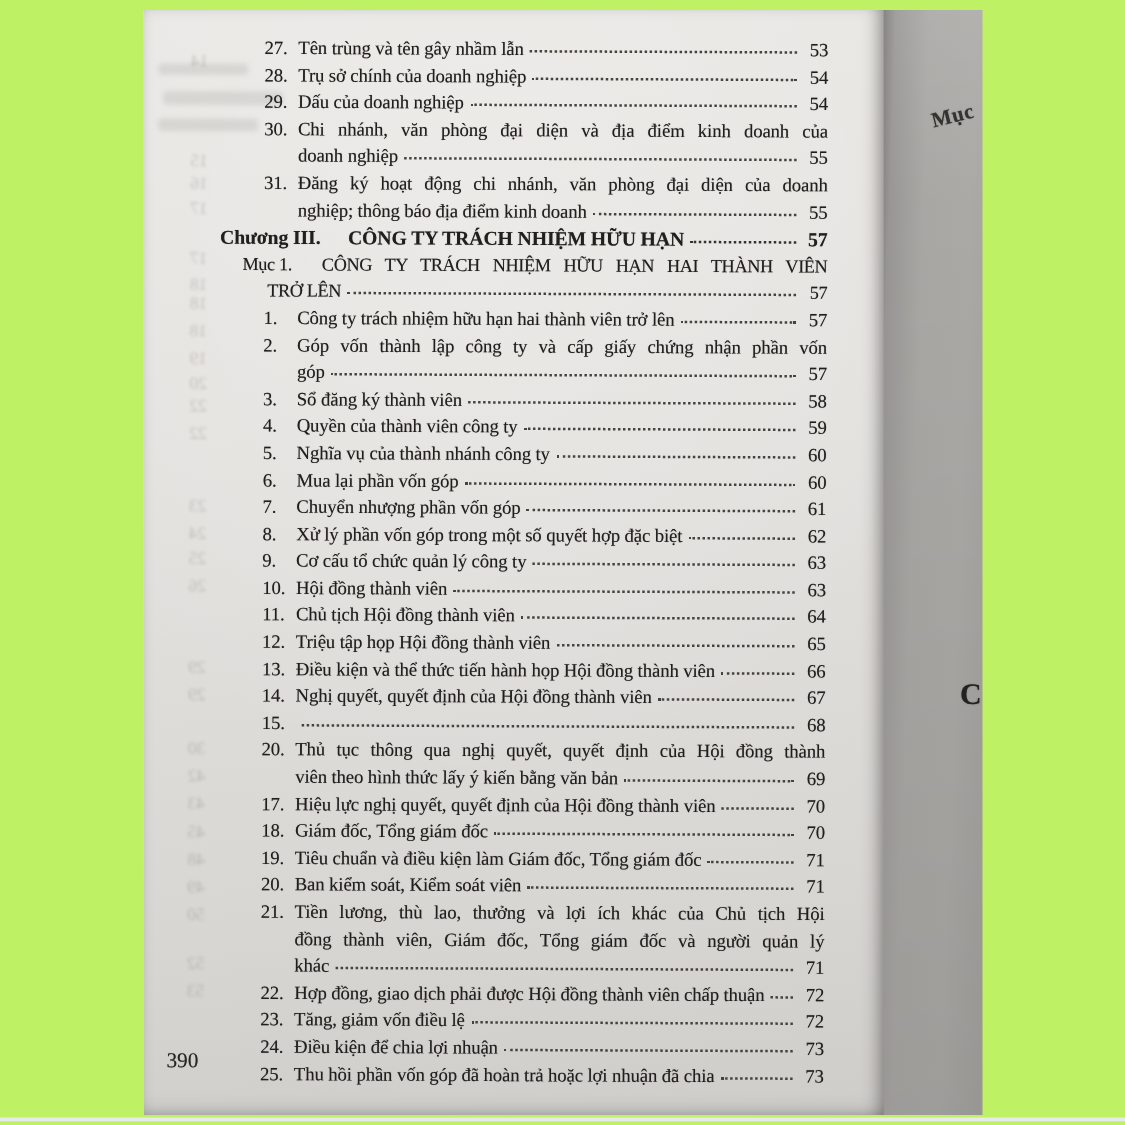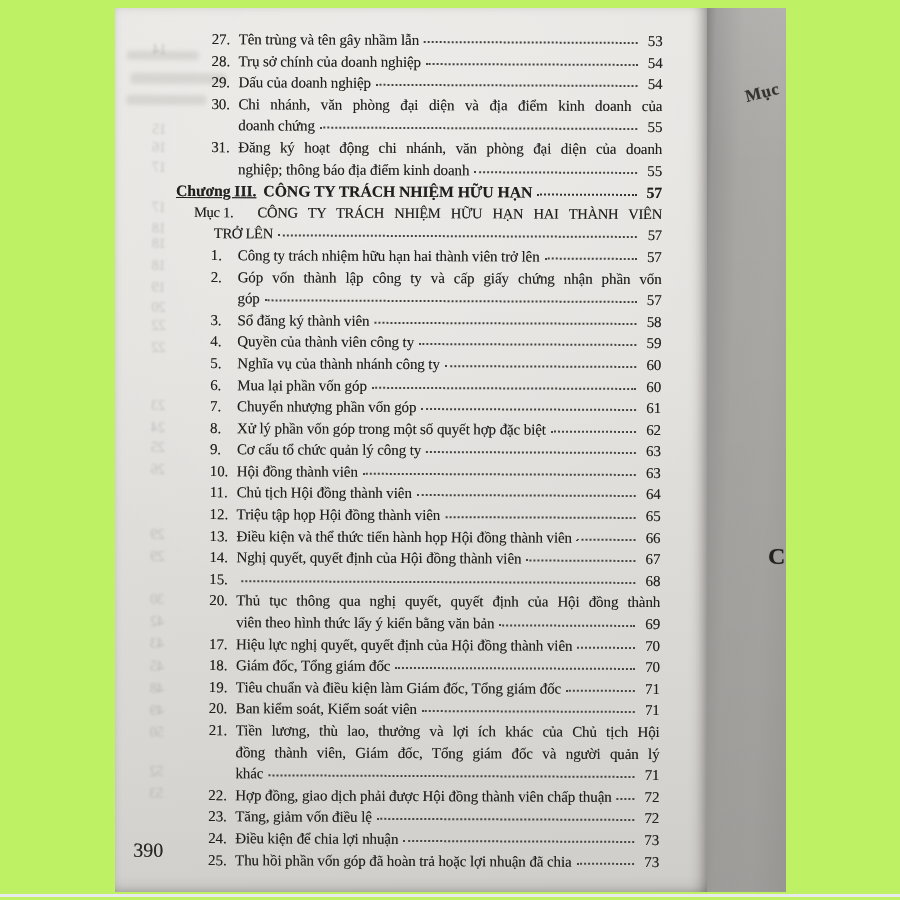--- a/index.html
+++ b/index.html
@@ -30,32 +30,32 @@
     text-shadow:0 0 1px rgba(40,38,35,0.5);}
 
   
   .toc{position:absolute;left:0;top:22px;width:592px;color:#201f1d;font-size:15px;
     letter-spacing:-0.1px;text-shadow:0 0 0.6px rgba(45,42,38,0.55);}
   .line{display:flex;align-items:baseline;line-height:21.6px;padding-right:46px;overflow:hidden;}
   .entry.item .line{padding-left:122px;}
   .entry.item .line.first{padding-left:95px;}
   .entry.item .num{flex:none;width:27px;white-space:nowrap;}
   .entry.chapter .line.first{padding-left:60px;font-weight:bold;font-size:15.8px;}
-  .entry.chapter .num{flex:none;margin-right:7px;white-space:nowrap;text-decoration:underline;}
+  .entry.chapter .num{flex:none;margin-right:22px;white-space:nowrap;}
   .entry.section .line{padding-left:98px;font-size:14.6px;letter-spacing:-0.3px;}
   .entry.section .line.first{padding-left:78px;}
   .entry.section .num{flex:none;margin-right:24px;white-space:nowrap;}
   .text{white-space:nowrap;}
   .text.fill{flex:1;white-space:normal;text-align:justify;text-align-last:justify;}
   .dots{flex:1;min-width:8px;border-bottom:2.2px dotted #45433f;margin:0 3px 0 5px;
     transform:translateY(-2px);}
   .entry.chapter .dots{border-bottom:2.6px dotted #343230;}
   .pagenum{flex:none;min-width:22px;text-align:right;white-space:nowrap;}
 
-  .footer-num{position:absolute;left:20px;top:832px;font-size:20px;color:#26251f;
+  .footer-num{position:absolute;left:20px;top:832px;font-size:17px;color:#26251f;
     text-shadow:0 0 0.6px rgba(45,42,38,0.5);}
 
   
   .ghost{position:absolute;left:16px;width:34px;font-size:14px;color:#6e6c68;opacity:0.30;
     transform:scaleX(-1);filter:blur(1.1px);}
   .smudge{position:absolute;background:#94928e;opacity:0.22;filter:blur(2.2px);border-radius:3px;}
   .smudge.s1{left:10px;top:44px;width:72px;height:9px;}
   .smudge.s2{left:14px;top:66px;width:96px;height:11px;}
   .smudge.s3{left:10px;top:88px;width:80px;height:10px;}
 </style>
@@ -125,21 +125,21 @@
               <span class="dots"></span>
               <span class="pagenum">54</span>
             </div>
           </div>
           <div class="entry item">
             <div class="line first">
               <span class="num">30.</span>
               <span class="text fill">Chi nhánh, văn phòng đại diện và địa điểm kinh doanh của</span>
             </div>
             <div class="line">
-              <span class="text">doanh chứng</span>
+              <span class="text">doanh nghiệp</span>
               <span class="dots"></span>
               <span class="pagenum">55</span>
             </div>
           </div>
           <div class="entry item">
             <div class="line first">
               <span class="num">31.</span>
               <span class="text fill">Đăng ký hoạt động chi nhánh, văn phòng đại diện của doanh</span>
             </div>
             <div class="line">

